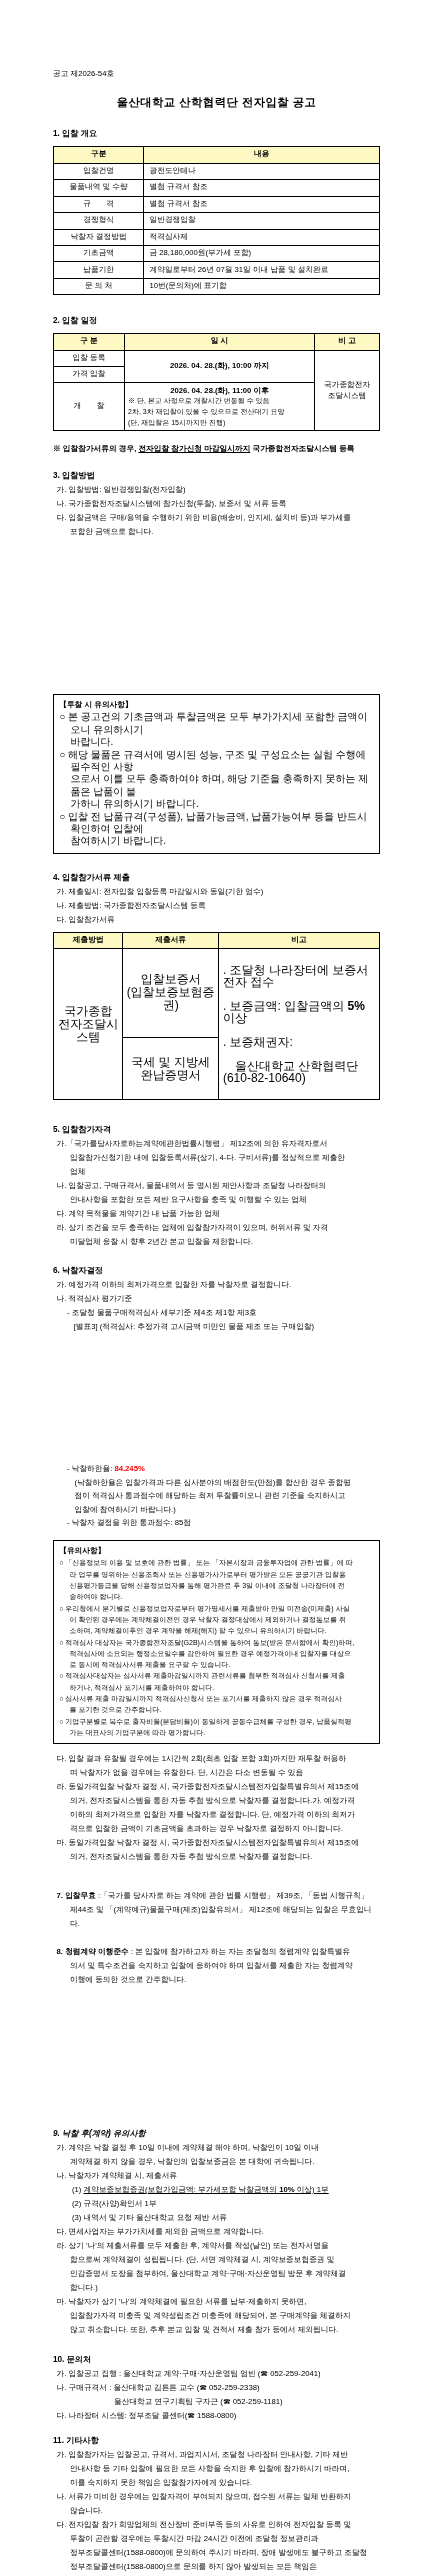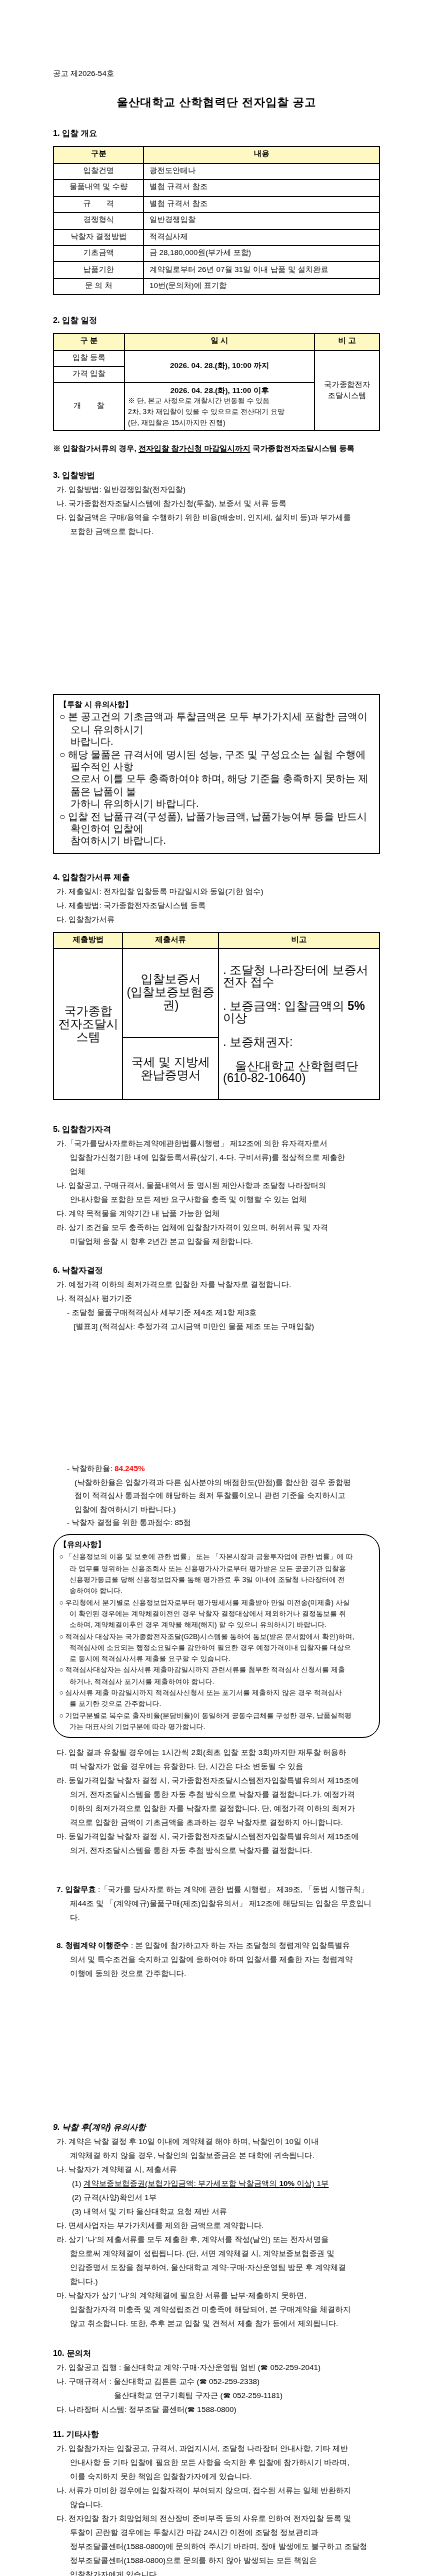--- a/index.html
+++ b/index.html
@@ -56,21 +56,21 @@
   .sub-paren{margin-left:21.6px;white-space:pre-line;line-height:13.4px;}
   .deep-line{margin-left:61px;white-space:pre-line;}
   .red{color:#ff0000;font-weight:bold;}
   b{font-weight:bold;}
 
   .warnbox{border:1px solid #000;margin-top:0;padding:3.1px 5.2px 5.2px 5.2px;}
   .warnbox .bx-title{font-weight:bold;font-size:7.7px;line-height:13.4px;}
   .warnbox .bx-item{padding-left:11.3px;text-indent:-11.3px;white-space:pre-line;
     font-size:10px;line-height:12.4px;}
   .warnbox2 .bx-item{font-size:7px;line-height:11.3px;padding-left:10.3px;text-indent:-10.3px;}
-  .warnbox2{margin-top:4px;border-radius:17px;}
+  .warnbox2{margin-top:10px;}
 
   .spacer1{height:155px;}
   .spacer2{height:128px;}
   .spacer3{height:140px;}
   .spacer4{height:127px;}
   .mt-items{margin-top:7.2px;}
   .s7p{margin-top:25px;}
   .s8p{margin-top:14.4px;}
   .label-bold{font-weight:bold;}
 </style>

